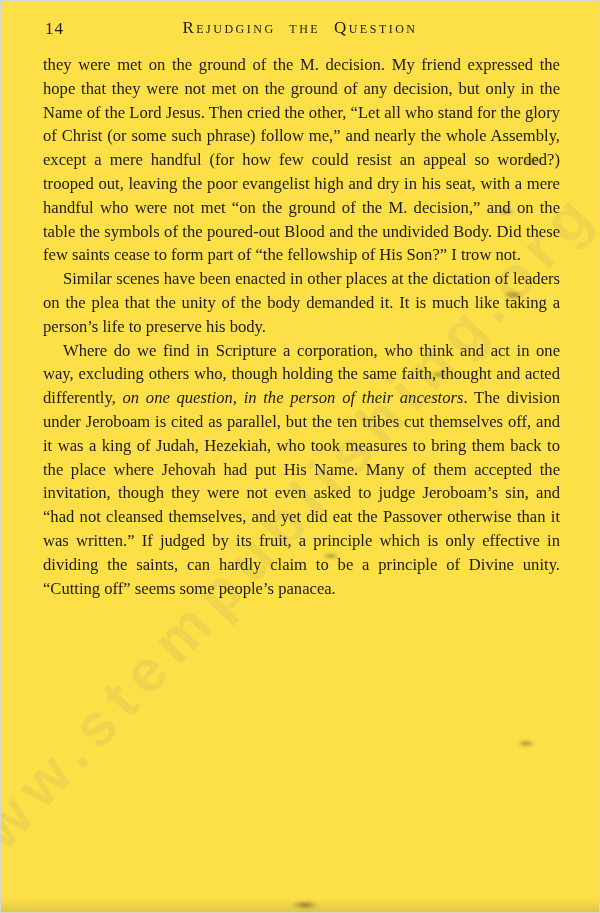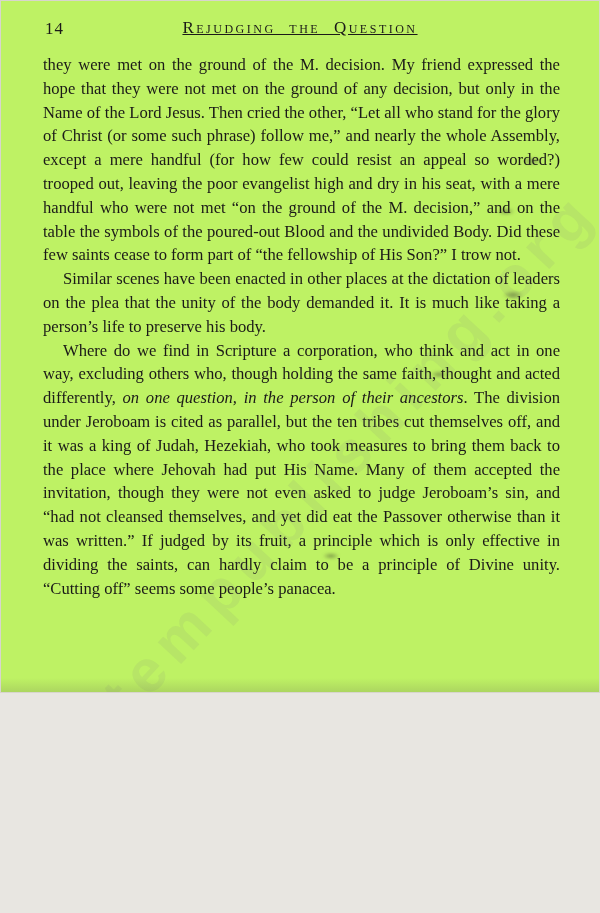--- a/index.html
+++ b/index.html
@@ -1,32 +1,32 @@
 <!DOCTYPE html>
 <html><head>
 <meta charset="utf-8">
 <style>
   html,body{margin:0;padding:0;background:#e8e6e1;}
   .page{
     position:relative;
-    width:600px;height:693px;
-    background:#bef264;
+    width:600px;height:913px;
+    background:#fde047;
     box-sizing:border-box;
     overflow:hidden;
     font-family:"Liberation Serif","DejaVu Serif",serif;
     color:#1b1a18;
     border:1px solid #d8d5cd;
   }
   
   .running-head{position:absolute;top:17px;left:42px;right:42px;height:26px;}
   .pagenum{position:absolute;left:2px;top:1px;font-size:17px;letter-spacing:1px;}
   .running-title{
     display:block;text-align:center;
     font-variant:small-caps;
-    font-size:17px;letter-spacing:2.5px;word-spacing:7px;text-decoration:underline;
+    font-size:17px;letter-spacing:2.5px;word-spacing:7px;
   }
   
   .body-text{
     position:absolute;top:52px;left:42px;width:517px;
     font-size:16.6px;line-height:23.8px;
     text-align:justify;
     text-rendering:optimizeLegibility;
   }
   .body-text p{margin:0;padding:0;text-indent:20px;}
   .body-text p.noindent{text-indent:0;}

